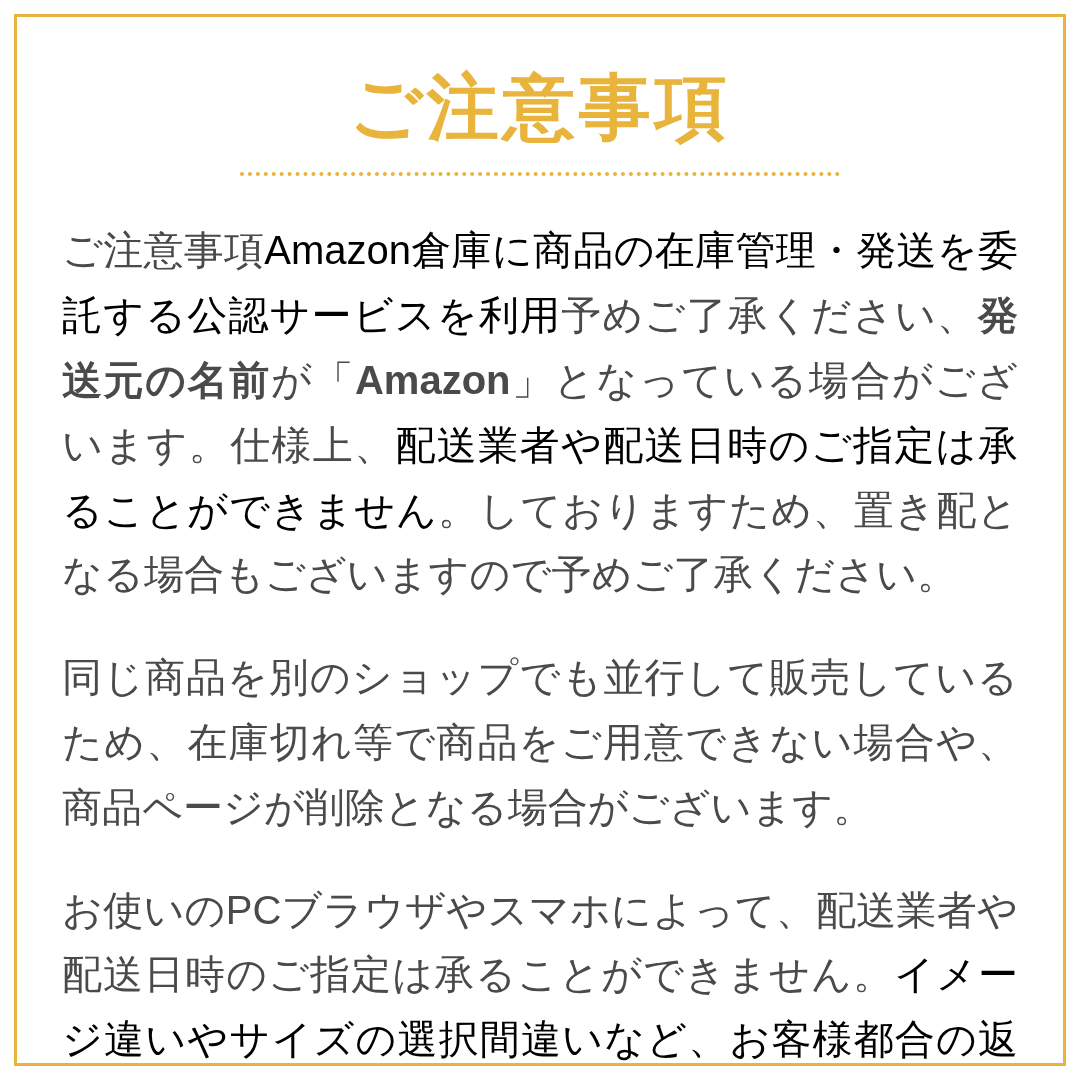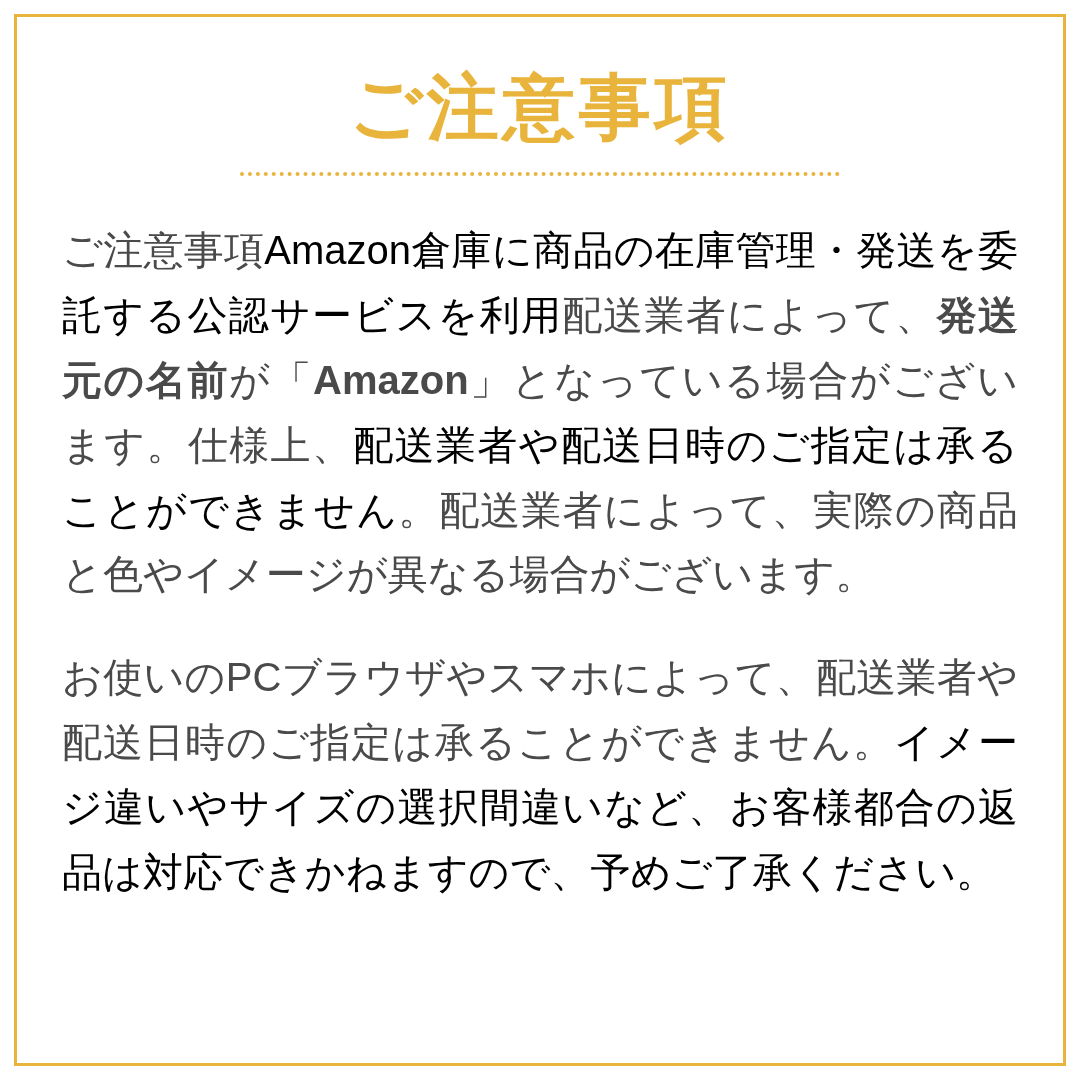--- a/index.html
+++ b/index.html
@@ -80,17 +80,18 @@
 </style>
 </head>
 <body>
 
 <div class="card">
   <div class="frame"></div>
   <div class="inner">
     <h1 class="title">ご注意事項</h1>
     <div class="divider"></div>
     <div class="body">
-      <p class="para"><span>ご注意事項</span><span class="hl">Amazon倉庫に商品の在庫管理・発送を委託する公認サービスを利用</span><span>配送業者によって、</span><span class="bold">発送元の名前</span><span>が「</span><span class="bold">Amazon</span><span>」となっている場合がございます。仕様上、</span><span class="hl">配送業者や配送日時のご指定は承ることができません</span><span>。配送業者によって、実際の商品と色やイメージが異なる場合がございます。</span></p>
+      <p class="para"><span>ご注意事項</span><span class="hl">Amazon倉庫に商品の在庫管理・発送を委託する公認サービスを利用</span><span>予めご了承ください、</span><span class="bold">発送元の名前</span><span>が「</span><span class="bold">Amazon</span><span>」となっている場合がございます。仕様上、</span><span class="hl">配送業者や配送日時のご指定は承ることができません</span><span>。しておりますため、置き配となる場合もございますので予めご了承ください。</span></p>
+      <p class="para"><span>同じ商品を別のショップでも並行して販売しているため、在庫切れ等で商品をご用意できない場合や、商品ページが削除となる場合がございます。</span></p>
       <p class="para"><span>お使いのPCブラウザやスマホによって、配送業者や配送日時のご指定は承ることができません。</span><span class="hl">イメージ違いやサイズの選択間違いなど、お客様都合の返品は対応できかねますので、予めご了承ください。</span></p>
     </div>
   </div>
 </div>
 
 </body></html>

